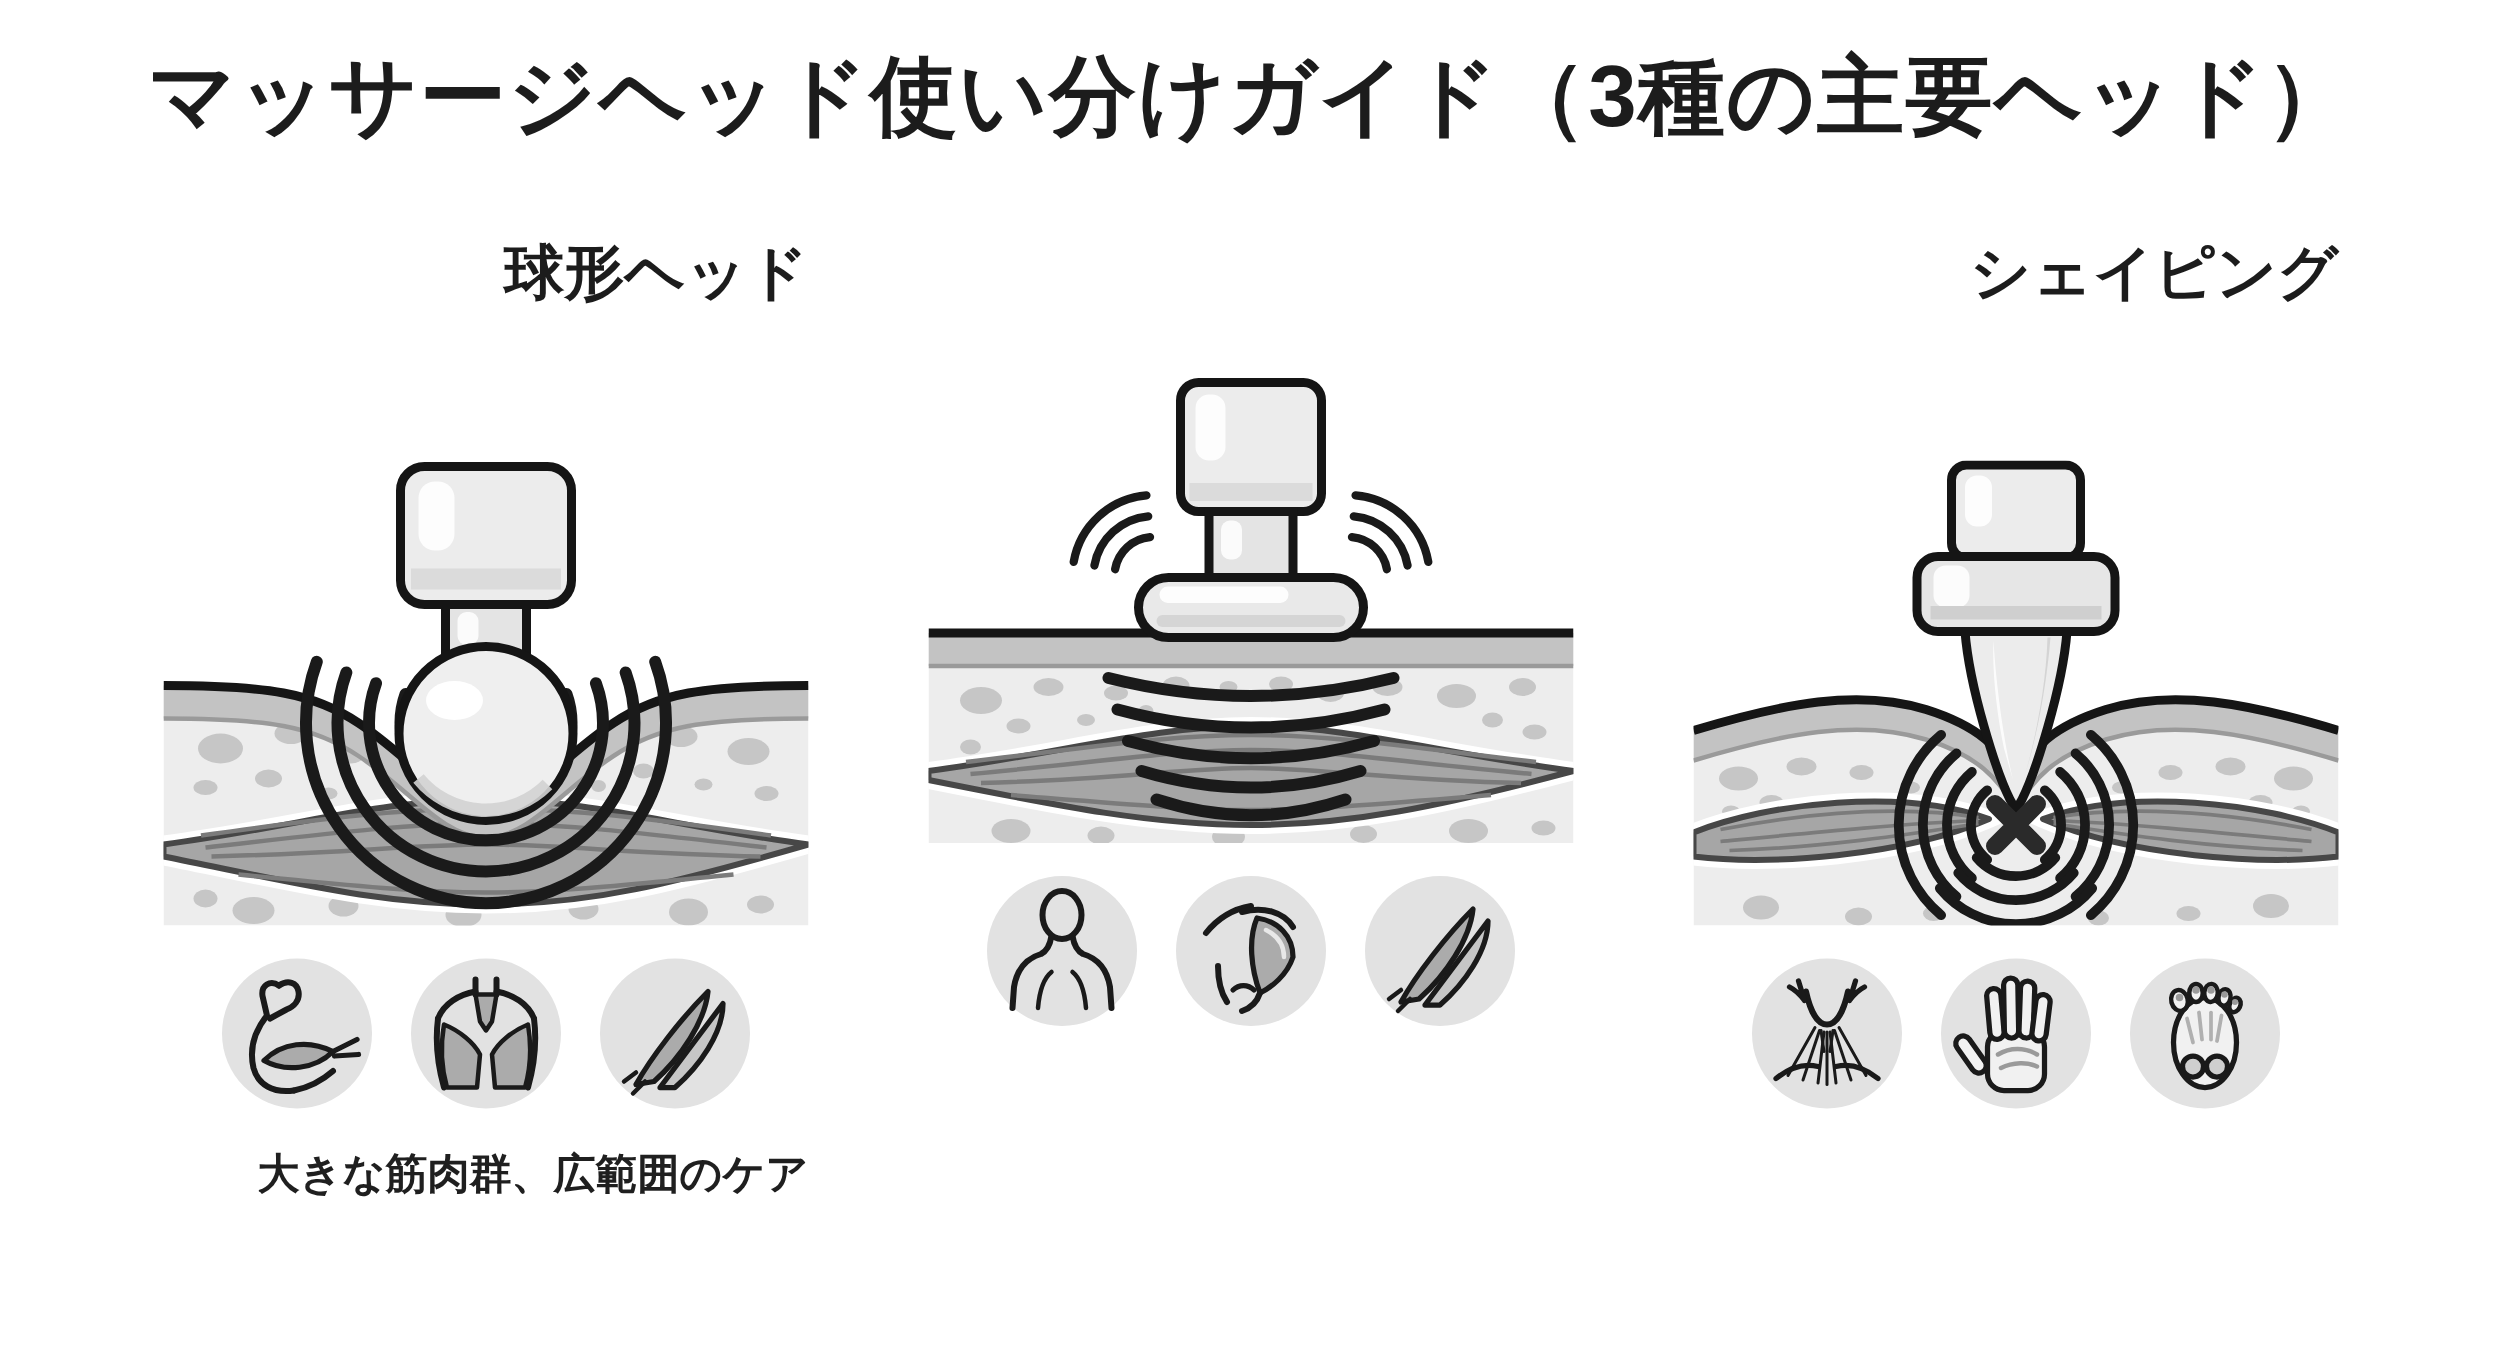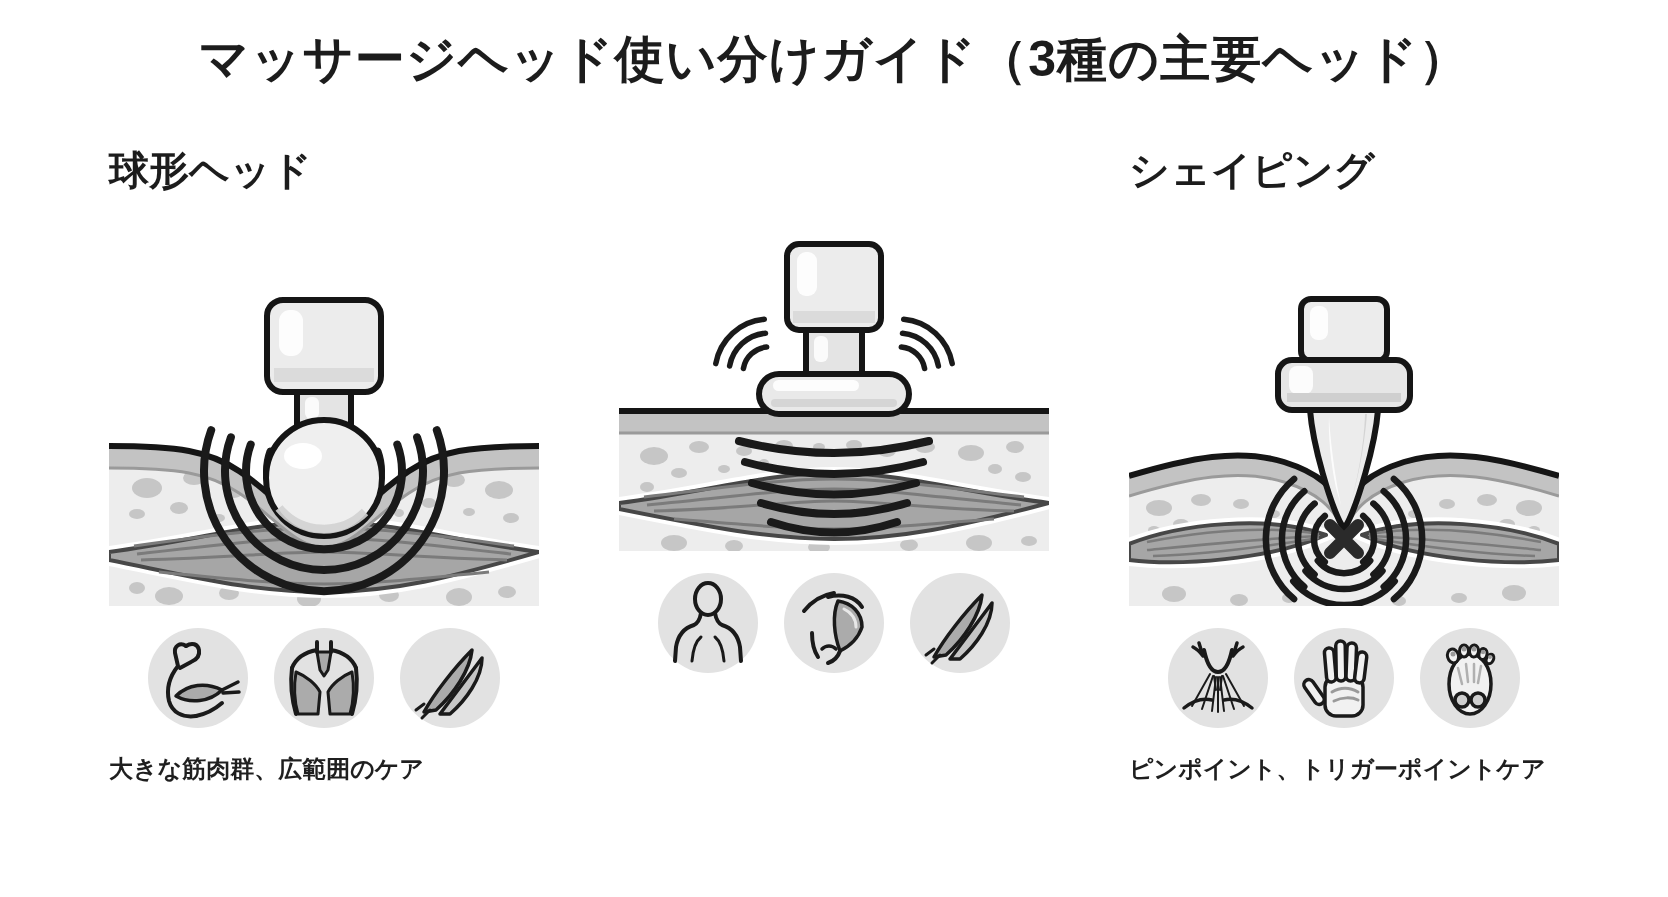--- a/index.html
+++ b/index.html
@@ -7,50 +7,50 @@
   body {
     width: 1668px; height: 897px; overflow: hidden;
     background: #ffffff;
     font-family: "Liberation Sans", "DejaVu Sans", sans-serif;
     color: #1c1c1c;
   }
   .page { width: 1668px; height: 897px; }
   h1.title {
     margin: 26px 0 0 0;
     text-align: center;
-    font-size: 50px;
+    font-size: 58px;
     font-weight: bold;
     letter-spacing: 1px;
     color: #1c1c1c;
   }
   .columns {
     display: flex;
     justify-content: center;
     gap: 80px;
     margin-top: 50px;
   }
-  .column { width: 430px; text-align: left; }
+  .column { width: 430px; text-align: right; }
   h2.col-header {
     margin: 0;
     font-size: 40px;
     font-weight: bold;
     color: #1c1c1c;
   }
   svg.illus { display: block; margin: 98px auto 0 auto; width: 430px; height: 310px; }
   .icon-row {
     display: flex;
     justify-content: center;
     gap: 22px;
     margin-top: 20px;
   }
   .icon-circle { width: 104px; height: 104px; display: block; }
   .icon-circle svg { width: 104px; height: 104px; display: block; }
   p.caption {
     margin: 22px 0 0 0;
-    font-size: 24px;
+    font-size: 28px;
     font-weight: bold;
     line-height: 1.45;
     color: #1f1f1f;
     white-space: nowrap;
   }
 </style>
 </head>
 <body>
 
 <div class="page">
@@ -400,18 +400,18 @@
                 <path d="M56,38 L56,56"></path>
                 <path d="M63,40 L60,57"></path>
             </g>
             <circle cx="44" cy="74" r="7" fill="#cfcfcf" stroke="#1a1a1a" stroke-width="3.5"></circle>
             <circle cx="60" cy="74" r="7" fill="#cfcfcf" stroke="#1a1a1a" stroke-width="3.5"></circle>
           </svg>
         </span>
       </div>
 
       <p class="caption">
-        <span>ピンポイント、トリガーポイントケア</span><br>
+        <br>
       </p>
     </section>
 
   </div>
 </div>
 
 </body></html>

